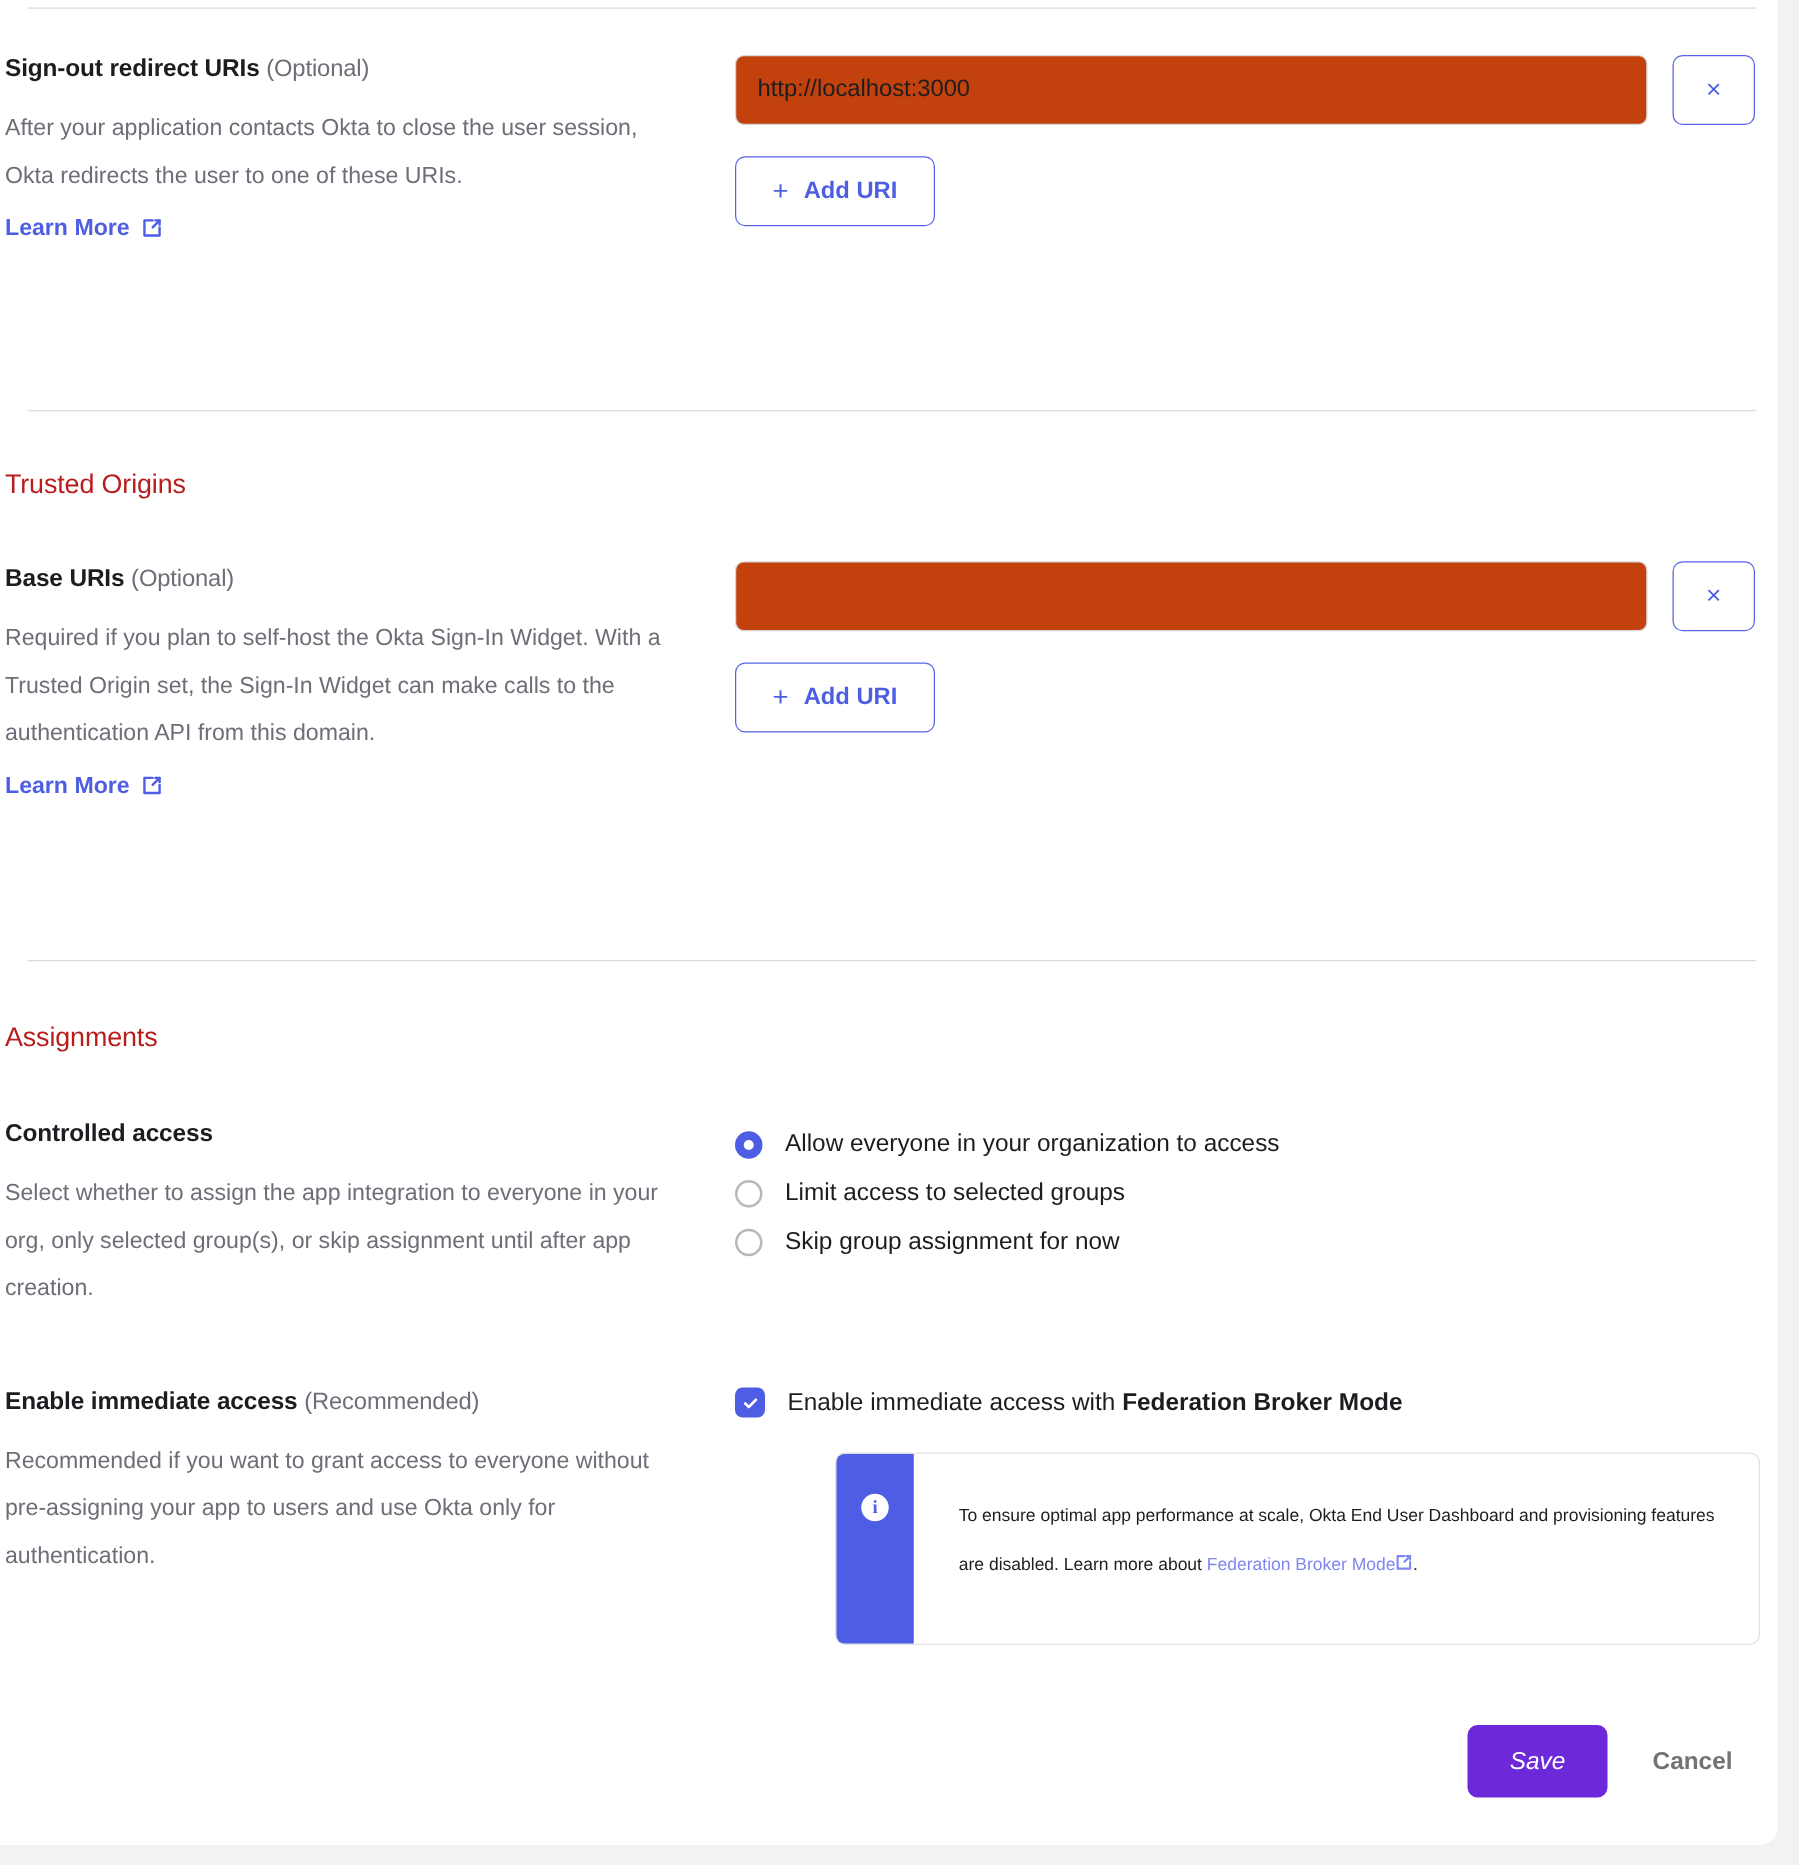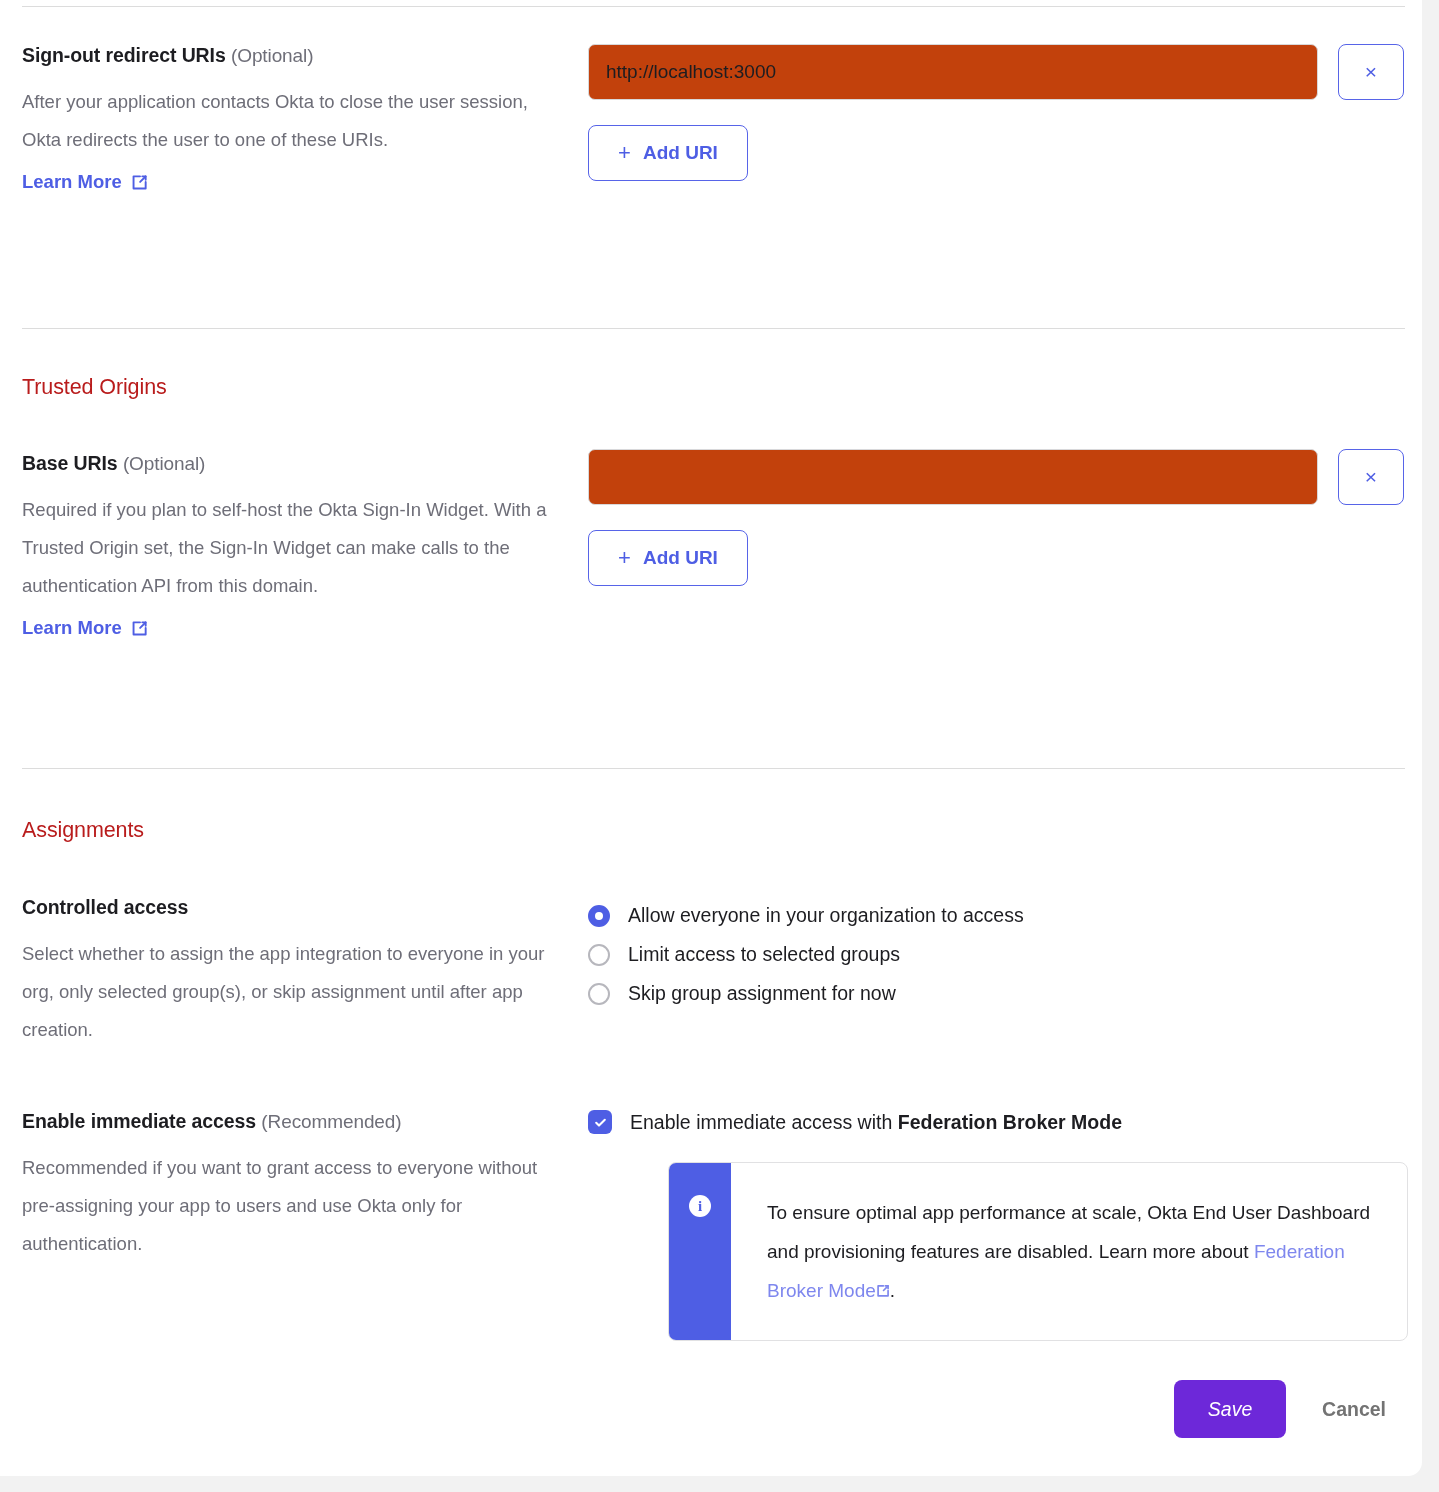--- a/index.html
+++ b/index.html
@@ -25,21 +25,21 @@
   }
   .divider {
     position: absolute;
     left: 22px;
     width: 1383px;
     height: 1px;
     background: #dcdcdc;
   }
   
   .row { position: absolute; left: 0; width: 1422px; }
-  .col-left { position: absolute; left: 22px; width: 545px; }
+  .col-left { position: absolute; left: 4px; width: 545px; }
   .col-right { position: absolute; left: 588px; width: 820px; }
 
   .field-label {
     font-size: 19.5px;
     font-weight: bold;
     color: #1d1d21;
     letter-spacing: -0.1px;
   }
   .field-label .opt {
     font-weight: normal;
@@ -187,21 +187,21 @@
     background: #fff;
     color: #4e5ee4;
     font-size: 15px;
     font-weight: bold;
     font-family: "Liberation Serif", serif;
     display: flex; align-items: center; justify-content: center;
     line-height: 1;
   }
   .callout-text {
     padding: 30px 34px 30px 36px;
-    font-size: 19px;
+    font-size: 14px;
     line-height: 39px;
     color: #1d1d21;
   }
   .callout-text a {
     color: #7e87ee;
     text-decoration: none;
     cursor: pointer;
   }
   .ext-icon-sm { display: inline-block; width: 14px; height: 14px; vertical-align: -1px; }
 

